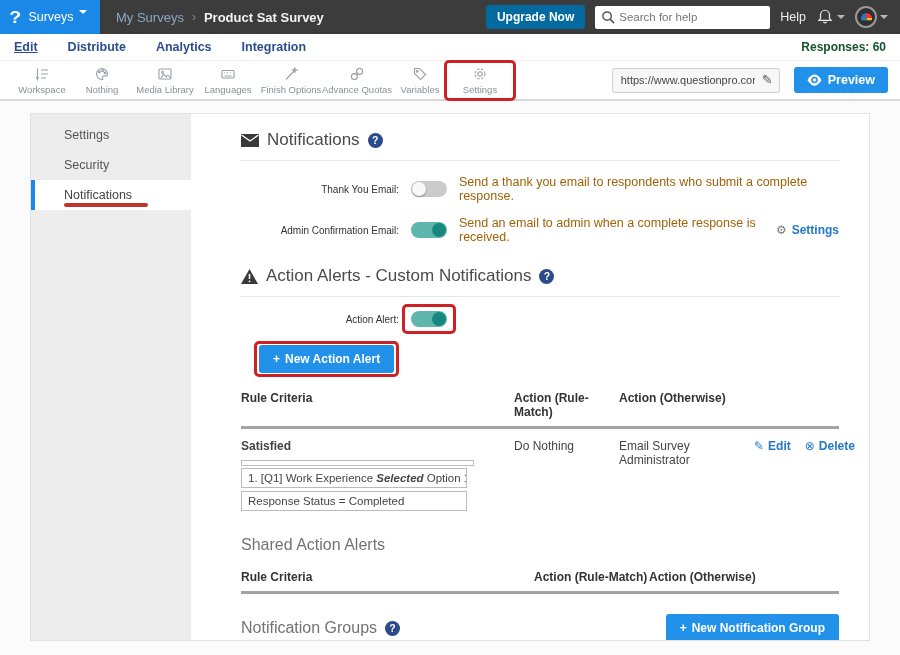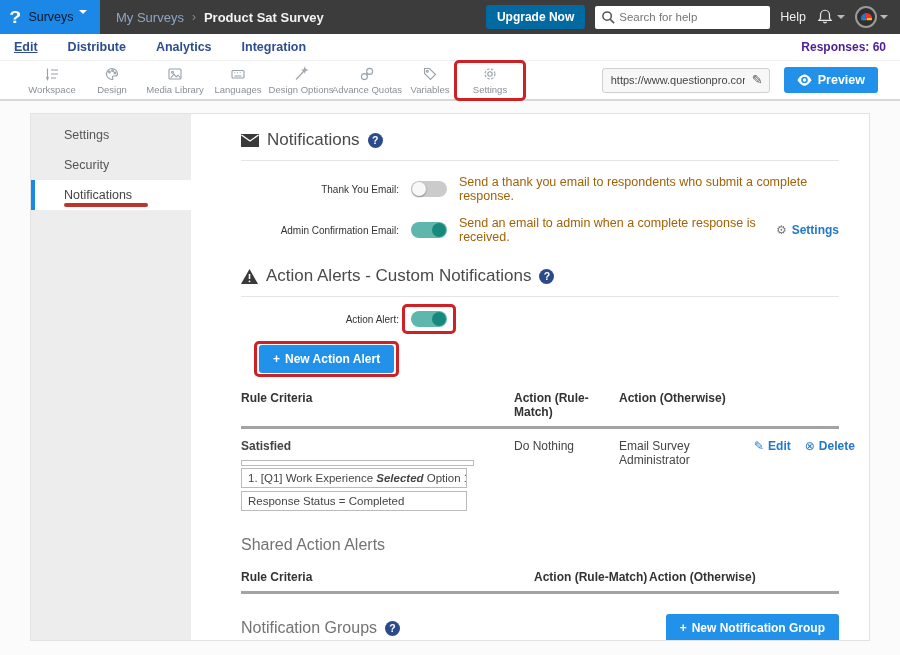--- a/index.html
+++ b/index.html
@@ -5,44 +5,44 @@
   * { box-sizing: border-box; margin: 0; padding: 0; }
   html,body { width: 900px; height: 655px; }
   body {
     font-family: "Liberation Sans", "DejaVu Sans", sans-serif;
     background: #fbfbfb; color: #333; overflow: hidden; font-size: 12px;
   }
   
   .topbar { height: 34px; background: #3c3c3c; display: flex; align-items: center; }
   .brand { height: 34px; width: 100px; background: #1b87e6; display: flex; align-items: center; gap: 8px; padding: 0 10px; flex: none; }
   .brand-logo { color:#fff; font-weight:bold; font-size:17px; line-height:1; transform: scaleX(1.15); }
-  .brand-menu { color:#0f172a; font-size:12.5px; display:flex; align-items:flex-start; gap:5px; cursor:pointer; }
+  .brand-menu { color:#ffffff; font-size:12.5px; display:flex; align-items:flex-start; gap:5px; cursor:pointer; }
   .caret-down { width:0; height:0; border-left:4px solid transparent; border-right:4px solid transparent; border-top:4px solid #fff; display:inline-block; }
   .caret-down.gray { border-top-color:#b9b9b9; }
   .breadcrumb { display:flex; align-items:center; gap:8px; margin-left:16px; font-size:13px; }
   .crumb-parent { color:#8fa6c2; cursor:pointer; }
   .crumb-sep { color:#8a8a8a; font-size:12px; }
   .crumb-current { color:#f2f2f2; font-weight:bold; }
   .topbar-right { margin-left:auto; display:flex; align-items:center; gap:10px; padding-right:12px; }
   .btn-upgrade { background:#0369a1; color:#fff; border:none; border-radius:3px; font-weight:bold; font-size:12px; padding:5px 11px; cursor:pointer; font-family:inherit; }
   .help-search { position:relative; }
   .help-search input { width:175px; height:23px; border:none; border-radius:2px; padding:0 6px 0 24px; font-size:11.5px; font-family:inherit; color:#333; background:#fff; outline:none; }
   .help-search .mag { position:absolute; left:6px; top:4px; }
   .help-label { color:#eee; font-size:12.5px; cursor:pointer; }
   .icon-btn { display:flex; align-items:center; gap:3px; cursor:pointer; }
   .avatar { width:22px; height:22px; border-radius:50%; border:2px solid #9a9a9a; background:#2f2f2f; position:relative; overflow:hidden; }
   .avatar .gauge { position:absolute; left:4px; top:5px; width:11px; height:11px; border-radius:50%;
     background: conic-gradient(#e33 0 25%, #fb3 25% 45%, #2a5 45% 70%, #27c 70% 100%); clip-path: inset(0 0 35% 0); }
   
   .subnav { height: 27px; background:#fff; display:flex; align-items:center; padding:0 14px; border-bottom:1px solid #f0f0f0; }
   .subnav a { color:#2e4d8e; font-weight:bold; font-size:12.5px; text-decoration:none; margin-right:30px; cursor:pointer; }
   .subnav a.active { text-decoration: underline; }
-  .responses { margin-left:auto; color:#4c1d95; font-weight:bold; font-size:12px; }
-  
-  .toolbar { height: 40px; background:#fff; border-bottom:2px solid #d8d8d8; display:flex; align-items:center; padding:0 22px; }
+  .responses { margin-left:auto; color:#14532d; font-weight:bold; font-size:12px; }
+  
+  .toolbar { height: 40px; background:#fff; border-bottom:2px solid #d8d8d8; display:flex; align-items:center; padding:0 12px; }
   .tool-item { width:60px; display:flex; flex-direction:column; align-items:center; gap:2px; cursor:pointer; position:relative; padding:2px 0; }
   .tool-item.wide { width:66px; }
   .tool-item .tlabel { font-size:9.5px; color:#8a9099; white-space:nowrap; }
   .tool-item svg { display:block; }
   .ann-box { position:absolute; border:3px solid #cf2025; border-radius:5px; pointer-events:none; }
   .toolbar-right { margin-left:auto; display:flex; align-items:center; gap:14px; }
   .url-box { position:relative; }
   .url-box input { width:168px; height:25px; background:#f7f7f7; border:1px solid #cfcfcf; border-radius:3px; font-size:11px; color:#444; padding:0 24px 0 8px; font-family:inherit; outline:none; }
   .url-box .pencil { position:absolute; right:7px; top:4px; color:#555; font-size:13px; cursor:pointer; }
   .btn-preview { background:#2191ea; color:#fff; border:none; border-radius:3px; font-weight:bold; font-size:12.5px; padding:6px 13px; display:flex; align-items:center; gap:6px; cursor:pointer; font-family:inherit; }
@@ -149,21 +149,21 @@
       </svg>
     <span class="tlabel">Workspace</span>
   </div>
   <div class="tool-item">
     <svg width="16" height="16" viewBox="0 0 16 16" fill="none" stroke="#98a0a8" stroke-width="1.1">
         <path d="M8 2.5a5.5 5.5 0 1 0 0 11c1 0 1.2-.8.7-1.5-.6-.8-.2-2 1-2h1.6c1.2 0 2.2-1 2.2-2A5.6 5.6 0 0 0 8 2.5z"></path>
         <circle cx="5.4" cy="6" r=".9"></circle>
         <circle cx="8.6" cy="4.8" r=".9"></circle>
         <circle cx="11" cy="7" r=".9"></circle>
       </svg>
-    <span class="tlabel">Design</span>
+    <span class="tlabel">Nothing</span>
   </div>
   <div class="tool-item wide">
     <svg width="16" height="16" viewBox="0 0 16 16" fill="none" stroke="#98a0a8" stroke-width="1.1">
         <rect x="2" y="3" width="12" height="10" rx="1"></rect>
         <circle cx="5.5" cy="6.3" r="1"></circle>
         <path d="M3.8 12l3-3.8 2.4 2.8 1.8-1.8 2.6 2.8"></path>
       </svg>
     <span class="tlabel">Media Library</span>
   </div>
   <div class="tool-item">
@@ -171,21 +171,21 @@
         <rect x="2" y="4.5" width="12" height="7.5" rx="1"></rect>
         <path d="M4.3 6.8h1M7 6.8h1M9.7 6.8h1M12 6.8h0M4.5 10h7"></path>
       </svg>
     <span class="tlabel">Languages</span>
   </div>
   <div class="tool-item wide">
     <svg width="16" height="16" viewBox="0 0 16 16" fill="none" stroke="#98a0a8" stroke-width="1.1">
         <path d="M3 13.5L11 5"></path>
         <path d="M11.8 2l.5 1.6 1.6.5-1.6.5-.5 1.6-.5-1.6-1.6-.5 1.6-.5z"></path>
       </svg>
-    <span class="tlabel">Design Options</span>
+    <span class="tlabel">Finish Options</span>
   </div>
   <div class="tool-item wide">
     <svg width="16" height="16" viewBox="0 0 16 16" fill="none" stroke="#98a0a8" stroke-width="1.1">
         <circle cx="5.4" cy="10.6" r="3"></circle>
         <circle cx="10.6" cy="5.4" r="3"></circle>
         <path d="M7 9l2-2"></path>
       </svg>
     <span class="tlabel">Advance Quotas</span>
   </div>
   <div class="tool-item">

